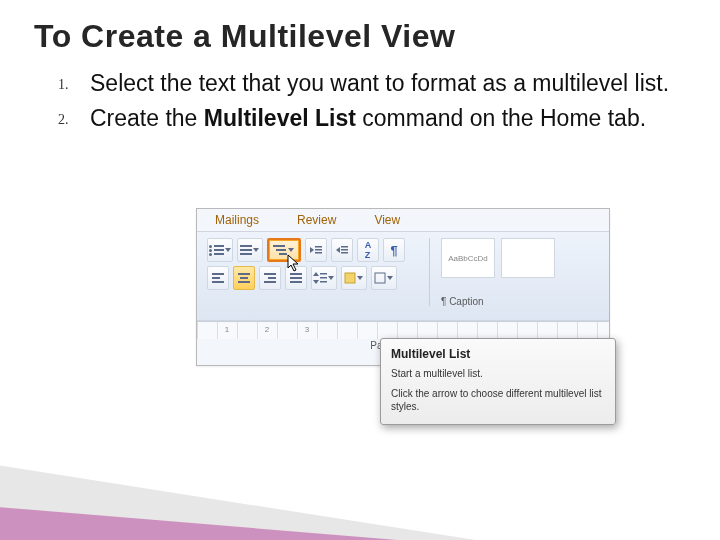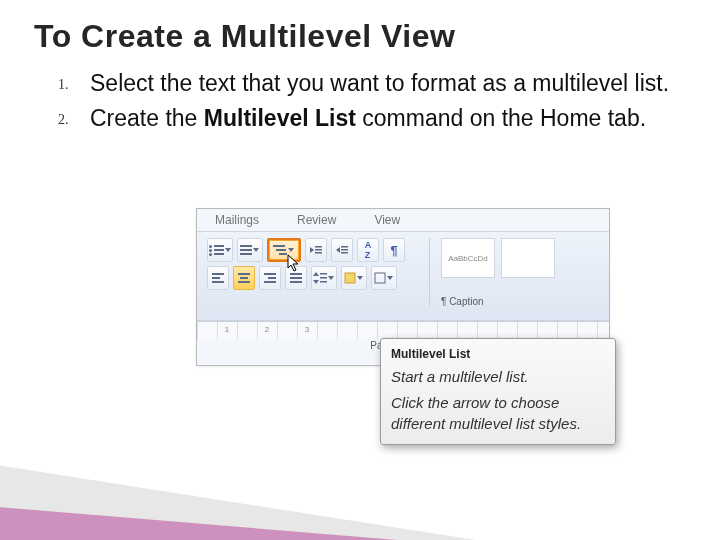--- a/index.html
+++ b/index.html
@@ -5,41 +5,41 @@
   * { box-sizing: border-box; margin: 0; padding: 0; }
   html, body { width: 720px; height: 540px; background: #fff; font-family: "Segoe UI", Tahoma, sans-serif; overflow: hidden; position: relative; }
   .slide { width: 720px; height: 540px; position: relative; padding: 18px 34px 0 34px; }
   .title { font-size: 32px; font-weight: 800; letter-spacing: 0.5px; font-family: "Arial Black", Arial, sans-serif; color: #262626; }
   .body { margin-top: 14px; padding-left: 24px; }
   .row { display: flex; margin-bottom: 6px; }
   .num { width: 32px; flex: none; font-size: 14px; color: #333; padding-top: 8px; font-family: Georgia, serif; }
   .txt { font-size: 23px; line-height: 1.28; color: #111; }
   .txt b { font-weight: 800; }
   .shot { position: absolute; left: 196px; top: 208px; width: 414px; height: 158px; border: 1px solid #b9b9b9; background: #f3f6fb; box-shadow: 0 1px 2px rgba(0,0,0,0.08); }
-  .tabs { display: flex; gap: 38px; padding: 4px 0 0 18px; font-size: 12px; color: #737373; height: 22px; }
+  .tabs { display: flex; gap: 38px; padding: 4px 0 0 18px; font-size: 12px; color: #a16207; height: 22px; }
   .tabs span { cursor: default; }
   .ribbon { position: relative; height: 90px; border-top: 1px solid #d0d6df; border-bottom: 1px solid #d0d6df; background: linear-gradient(#eef3fb,#dde6f2); }
   .grp { position: absolute; top: 6px; }
   .iconrow { display: flex; gap: 4px; }
   .btn { width: 26px; height: 24px; border: 1px solid transparent; border-radius: 2px; display: flex; align-items: center; justify-content: center; background: linear-gradient(#fdfdfe,#e9eef7); border-color: #cfd7e3; }
   .btn.small { width: 22px; }
   .btn svg { display: block; }
   .btn.hilite { border: 2px solid #e77817; box-shadow: 0 0 0 1px #f6a623 inset; background: linear-gradient(#fff2d9,#ffe1a8); }
   .grplabel { font-size: 10px; color: #5a5a5a; text-align: right; margin-top: 50px; }
   .glyph-line { width: 14px; height: 2px; background: #5b6b88; margin: 1px 0; }
   .glyph-stack { display: flex; flex-direction: column; align-items: flex-start; }
   .dot { width: 3px; height: 3px; background: #5b6b88; border-radius: 50%; margin-right: 2px; }
   .drop { width: 8px; display:flex; align-items:center; justify-content:center; }
   .drop::after { content:""; border-left:3px solid transparent; border-right:3px solid transparent; border-top:4px solid #5b6b88; }
   .vdiv { width:1px; height:68px; background:#c7cfdb; position:absolute; top:6px; }
   .ruler { height: 18px; background: repeating-linear-gradient(90deg,#d8dee8 0,#d8dee8 1px,#f7f9fc 1px,#f7f9fc 20px); border-top:1px solid #c7cfdb; display:flex; }
   .ruler .mk { width:20px; font-size:8px; color:#888; text-align:center; padding-top:3px; }
   .tip { position: absolute; left: 380px; top: 338px; width: 236px; background: linear-gradient(#fafafa,#ececec); border: 1px solid #9b9b9b; border-radius: 3px; box-shadow: 2px 3px 8px rgba(0,0,0,0.35); padding: 8px 10px 10px 10px; }
   .tip .tt { font-size: 12px; font-weight: 700; color: #222; margin-bottom: 6px; }
-  .tip .tb { font-size: 15px; color: #333; line-height: 1.35; margin-bottom: 6px; font-style: italic; }
+  .tip .tb { font-size: 10px; color: #333; line-height: 1.35; margin-bottom: 6px; }
   .tip .tb:last-child { margin-bottom: 0; }
   .swoosh1, .swoosh2 { position: absolute; left: -40px; }
   .swoosh1 { bottom: 0; width: 520px; height: 0; border-bottom: 80px solid #3a3a3a; border-right: 520px solid transparent; opacity: 0.12; transform: skewX(-6deg); }
   .swoosh2 { bottom: -10px; width: 560px; height: 0; border-bottom: 46px solid #b84b9e; border-right: 560px solid transparent; opacity: 0.55; transform: skewX(-4deg); }
   .stylebox { width:54px; height:40px; background:#fff; border:1px solid #cfd7e3; font-size:8px; color:#888; display:flex; align-items:center; justify-content:center; }
   .cursor { position:absolute; width:14px; height:18px; pointer-events:none; }
 </style>
 </head>
 <body>
 

